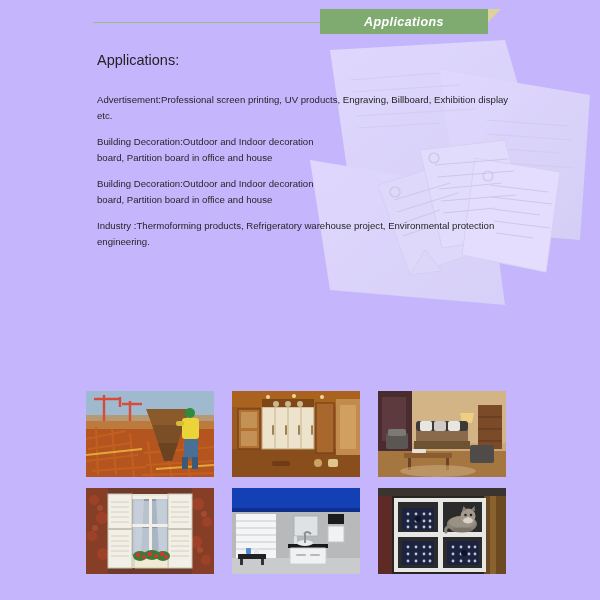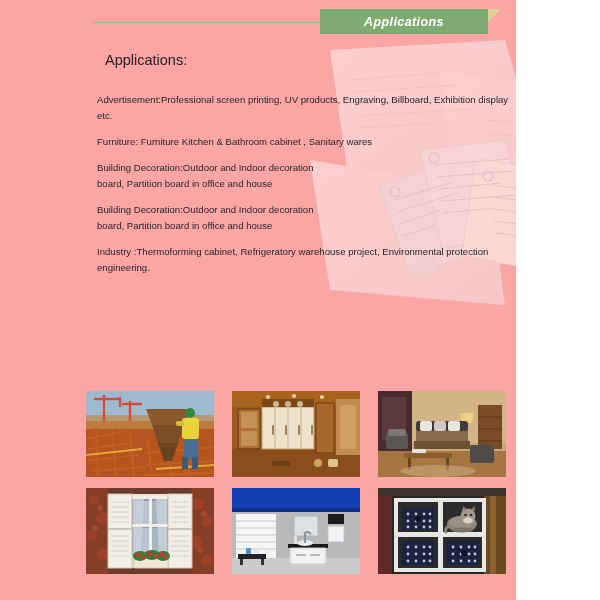--- a/index.html
+++ b/index.html
@@ -9,23 +9,23 @@
   }
   body {
     width: 600px;
     height: 600px;
     font-family: "Liberation Sans", sans-serif;
     color: #2b2b2b;
     overflow: hidden;
   }
   #page {
     position: relative;
-    width: 516px;
+    width: 600px;
     height: 600px;
-    background: #fca5a5;
+    background: #c4b5fd;
     overflow: hidden;
   }
 
   
   .watermark {
     position: absolute;
     left: 290px;
     top: 40px;
     width: 310px;
     height: 290px;
@@ -84,21 +84,21 @@
   .content {
     position: absolute;
     left: 97px;
     top: 50px;
     width: 420px;
   }
   .section-title {
     font-size: 14.5px;
     color: #222222;
     line-height: 20px;
-    margin: 0 0 22px 8px;
+    margin: 0 0 22px 0;
     font-weight: normal;
   }
   .para {
     font-size: 9.6px;
     line-height: 16px;
     color: #262626;
     margin: 0 0 10px 0;
     position: relative;
   }
   .para.wide   { width: 420px; }
@@ -199,24 +199,23 @@
     <div class="ribbon">
       <span class="ribbon-label">Applications</span>
     </div>
     <div class="ribbon-fold"></div>
   </div>
 
   <div class="content">
     <h2 class="section-title">Applications:</h2>
 
     <p class="para wide">Advertisement:Professional screen printing, UV products, Engraving, Billboard, Exhibition display etc.</p>
-    <p class="para wide">Furniture: Furniture Kitchen &amp; Bathroom cabinet , Sanitary wares</p>
     <p class="para narrow">Building Decoration:Outdoor and Indoor decoration board, Partition board in office and house</p>
     <p class="para narrow">Building Decoration:Outdoor and Indoor decoration board, Partition board in office and house</p>
-    <p class="para wide">Industry :Thermoforming cabinet, Refrigeratory warehouse project, Environmental protection engineering.</p>
+    <p class="para wide">Industry :Thermoforming products, Refrigeratory warehouse project, Environmental protection engineering.</p>
   </div>
 
   <div class="gallery">
 
     <div class="gallery-row">
 
       <div class="thumb">
         <svg viewBox="0 0 128 86" xmlns="http://www.w3.org/2000/svg">
           <rect width="128" height="86" fill="#b4541f"></rect>
           <rect width="128" height="30" fill="#9fb9cf"></rect>

